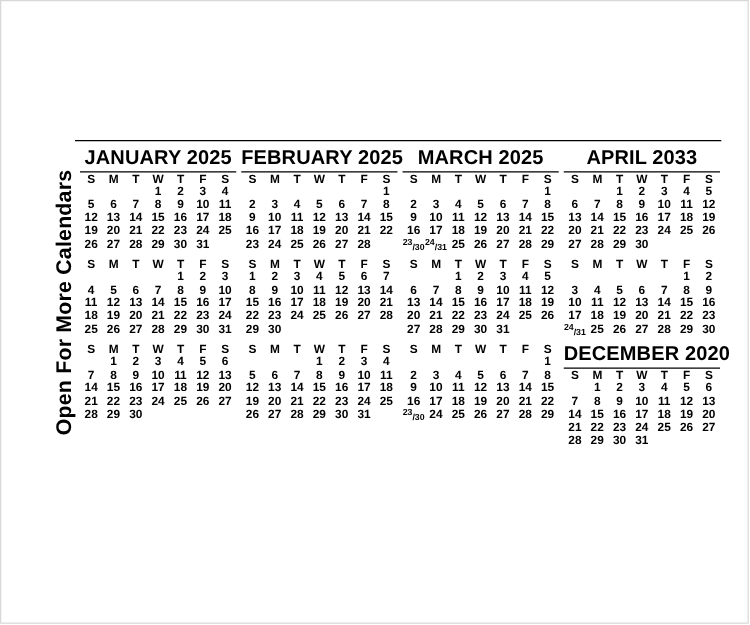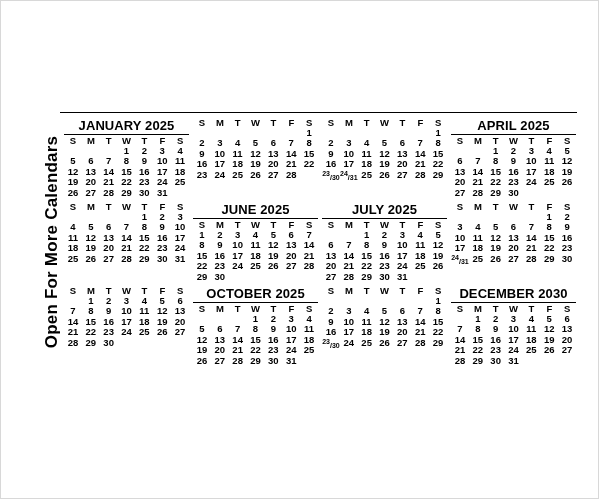--- a/index.html
+++ b/index.html
@@ -64,21 +64,21 @@
     grid-auto-rows: auto;
   }
   .month {
     padding: 0 2px 4px 2px;
     box-sizing: border-box;
   }
   .month-title {
     text-align: center;
     font-family: "Liberation Sans", sans-serif;
     font-weight: bold;
-    font-size: 13px;
+    font-size: 16px;
     letter-spacing: 0.1px;
     border-bottom: 1px solid #000000;
     padding-bottom: 1px;
     margin-bottom: 1px;
     white-space: nowrap;
   }
   .dow-row {
     display: grid;
     grid-template-columns: repeat(7, 1fr);
     font-family: "Liberation Sans", sans-serif;
@@ -170,68 +170,70 @@
           <div class="day">26</div>
           <div class="day">27</div>
           <div class="day">28</div>
           <div class="day">29</div>
           <div class="day">30</div>
           <div class="day">31</div>
           <div class="day empty">.</div>
         </div>
       </div>
       <div class="month">
-        <div class="dow-row">
-          <div class="dow">S</div>
-          <div class="dow">M</div>
-          <div class="dow">T</div>
-          <div class="dow">W</div>
-          <div class="dow">T</div>
-          <div class="dow">F</div>
-          <div class="dow">S</div>
-        </div>
-        <div class="days-grid">
-          <div class="day empty">.</div>
-          <div class="day empty">.</div>
-          <div class="day empty">.</div>
-          <div class="day empty">.</div>
-          <div class="day empty">.</div>
-          <div class="day empty">.</div>
-          <div class="day">1</div>
-          <div class="day">2</div>
-          <div class="day">3</div>
-          <div class="day">4</div>
-          <div class="day">5</div>
-          <div class="day">6</div>
-          <div class="day">7</div>
-          <div class="day">8</div>
-          <div class="day">9</div>
-          <div class="day">10</div>
-          <div class="day">11</div>
-          <div class="day">12</div>
-          <div class="day">13</div>
-          <div class="day">14</div>
-          <div class="day">15</div>
-          <div class="day">16</div>
-          <div class="day">17</div>
-          <div class="day">18</div>
-          <div class="day">19</div>
-          <div class="day">20</div>
-          <div class="day">21</div>
-          <div class="day">22</div>
-          <div class="day">23</div>
-          <div class="day">24</div>
-          <div class="day">25</div>
-          <div class="day">26</div>
-          <div class="day">27</div>
-          <div class="day">28</div>
-          <div class="day empty">.</div>
-        </div>
-      </div>
-      <div class="month">
+        <div class="month-title">FEBRUARY 2025</div>
+        <div class="dow-row">
+          <div class="dow">S</div>
+          <div class="dow">M</div>
+          <div class="dow">T</div>
+          <div class="dow">W</div>
+          <div class="dow">T</div>
+          <div class="dow">F</div>
+          <div class="dow">S</div>
+        </div>
+        <div class="days-grid">
+          <div class="day empty">.</div>
+          <div class="day empty">.</div>
+          <div class="day empty">.</div>
+          <div class="day empty">.</div>
+          <div class="day empty">.</div>
+          <div class="day empty">.</div>
+          <div class="day">1</div>
+          <div class="day">2</div>
+          <div class="day">3</div>
+          <div class="day">4</div>
+          <div class="day">5</div>
+          <div class="day">6</div>
+          <div class="day">7</div>
+          <div class="day">8</div>
+          <div class="day">9</div>
+          <div class="day">10</div>
+          <div class="day">11</div>
+          <div class="day">12</div>
+          <div class="day">13</div>
+          <div class="day">14</div>
+          <div class="day">15</div>
+          <div class="day">16</div>
+          <div class="day">17</div>
+          <div class="day">18</div>
+          <div class="day">19</div>
+          <div class="day">20</div>
+          <div class="day">21</div>
+          <div class="day">22</div>
+          <div class="day">23</div>
+          <div class="day">24</div>
+          <div class="day">25</div>
+          <div class="day">26</div>
+          <div class="day">27</div>
+          <div class="day">28</div>
+          <div class="day empty">.</div>
+        </div>
+      </div>
+      <div class="month">
+        <div class="month-title">MARCH 2025</div>
         <div class="dow-row">
           <div class="dow">S</div>
           <div class="dow">M</div>
           <div class="dow">T</div>
           <div class="dow">W</div>
           <div class="dow">T</div>
           <div class="dow">F</div>
           <div class="dow">S</div>
         </div>
         <div class="days-grid">
@@ -266,21 +268,21 @@
           <div class="day"><span class="frac">23</span><span class="frac-den">/30</span></div>
           <div class="day"><span class="frac">24</span><span class="frac-den">/31</span></div>
           <div class="day">25</div>
           <div class="day">26</div>
           <div class="day">27</div>
           <div class="day">28</div>
           <div class="day">29</div>
         </div>
       </div>
       <div class="month">
-        <div class="month-title">APRIL 2025</div>
+        <div class="month-title">APRIL 2033</div>
         <div class="dow-row">
           <div class="dow">S</div>
           <div class="dow">M</div>
           <div class="dow">T</div>
           <div class="dow">W</div>
           <div class="dow">T</div>
           <div class="dow">F</div>
           <div class="dow">S</div>
         </div>
         <div class="days-grid">
@@ -363,70 +365,68 @@
           <div class="day">25</div>
           <div class="day">26</div>
           <div class="day">27</div>
           <div class="day">28</div>
           <div class="day">29</div>
           <div class="day">30</div>
           <div class="day">31</div>
         </div>
       </div>
       <div class="month">
-        <div class="month-title">JUNE 2025</div>
-        <div class="dow-row">
-          <div class="dow">S</div>
-          <div class="dow">M</div>
-          <div class="dow">T</div>
-          <div class="dow">W</div>
-          <div class="dow">T</div>
-          <div class="dow">F</div>
-          <div class="dow">S</div>
-        </div>
-        <div class="days-grid">
-          <div class="day">1</div>
-          <div class="day">2</div>
-          <div class="day">3</div>
-          <div class="day">4</div>
-          <div class="day">5</div>
-          <div class="day">6</div>
-          <div class="day">7</div>
-          <div class="day">8</div>
-          <div class="day">9</div>
-          <div class="day">10</div>
-          <div class="day">11</div>
-          <div class="day">12</div>
-          <div class="day">13</div>
-          <div class="day">14</div>
-          <div class="day">15</div>
-          <div class="day">16</div>
-          <div class="day">17</div>
-          <div class="day">18</div>
-          <div class="day">19</div>
-          <div class="day">20</div>
-          <div class="day">21</div>
-          <div class="day">22</div>
-          <div class="day">23</div>
-          <div class="day">24</div>
-          <div class="day">25</div>
-          <div class="day">26</div>
-          <div class="day">27</div>
-          <div class="day">28</div>
-          <div class="day">29</div>
-          <div class="day">30</div>
-          <div class="day empty">.</div>
-          <div class="day empty">.</div>
-          <div class="day empty">.</div>
-          <div class="day empty">.</div>
-          <div class="day empty">.</div>
-        </div>
-      </div>
-      <div class="month">
-        <div class="month-title">JULY 2025</div>
+        <div class="dow-row">
+          <div class="dow">S</div>
+          <div class="dow">M</div>
+          <div class="dow">T</div>
+          <div class="dow">W</div>
+          <div class="dow">T</div>
+          <div class="dow">F</div>
+          <div class="dow">S</div>
+        </div>
+        <div class="days-grid">
+          <div class="day">1</div>
+          <div class="day">2</div>
+          <div class="day">3</div>
+          <div class="day">4</div>
+          <div class="day">5</div>
+          <div class="day">6</div>
+          <div class="day">7</div>
+          <div class="day">8</div>
+          <div class="day">9</div>
+          <div class="day">10</div>
+          <div class="day">11</div>
+          <div class="day">12</div>
+          <div class="day">13</div>
+          <div class="day">14</div>
+          <div class="day">15</div>
+          <div class="day">16</div>
+          <div class="day">17</div>
+          <div class="day">18</div>
+          <div class="day">19</div>
+          <div class="day">20</div>
+          <div class="day">21</div>
+          <div class="day">22</div>
+          <div class="day">23</div>
+          <div class="day">24</div>
+          <div class="day">25</div>
+          <div class="day">26</div>
+          <div class="day">27</div>
+          <div class="day">28</div>
+          <div class="day">29</div>
+          <div class="day">30</div>
+          <div class="day empty">.</div>
+          <div class="day empty">.</div>
+          <div class="day empty">.</div>
+          <div class="day empty">.</div>
+          <div class="day empty">.</div>
+        </div>
+      </div>
+      <div class="month">
         <div class="dow-row">
           <div class="dow">S</div>
           <div class="dow">M</div>
           <div class="dow">T</div>
           <div class="dow">W</div>
           <div class="dow">T</div>
           <div class="dow">F</div>
           <div class="dow">S</div>
         </div>
         <div class="days-grid">
@@ -557,21 +557,20 @@
           <div class="day">28</div>
           <div class="day">29</div>
           <div class="day">30</div>
           <div class="day empty">.</div>
           <div class="day empty">.</div>
           <div class="day empty">.</div>
           <div class="day empty">.</div>
         </div>
       </div>
       <div class="month">
-        <div class="month-title">OCTOBER 2025</div>
         <div class="dow-row">
           <div class="dow">S</div>
           <div class="dow">M</div>
           <div class="dow">T</div>
           <div class="dow">W</div>
           <div class="dow">T</div>
           <div class="dow">F</div>
           <div class="dow">S</div>
         </div>
         <div class="days-grid">
@@ -654,21 +653,21 @@
           <div class="day"><span class="frac">23</span><span class="frac-den">/30</span></div>
           <div class="day">24</div>
           <div class="day">25</div>
           <div class="day">26</div>
           <div class="day">27</div>
           <div class="day">28</div>
           <div class="day">29</div>
         </div>
       </div>
       <div class="month">
-        <div class="month-title">DECEMBER 2030</div>
+        <div class="month-title">DECEMBER 2020</div>
         <div class="dow-row">
           <div class="dow">S</div>
           <div class="dow">M</div>
           <div class="dow">T</div>
           <div class="dow">W</div>
           <div class="dow">T</div>
           <div class="dow">F</div>
           <div class="dow">S</div>
         </div>
         <div class="days-grid">

